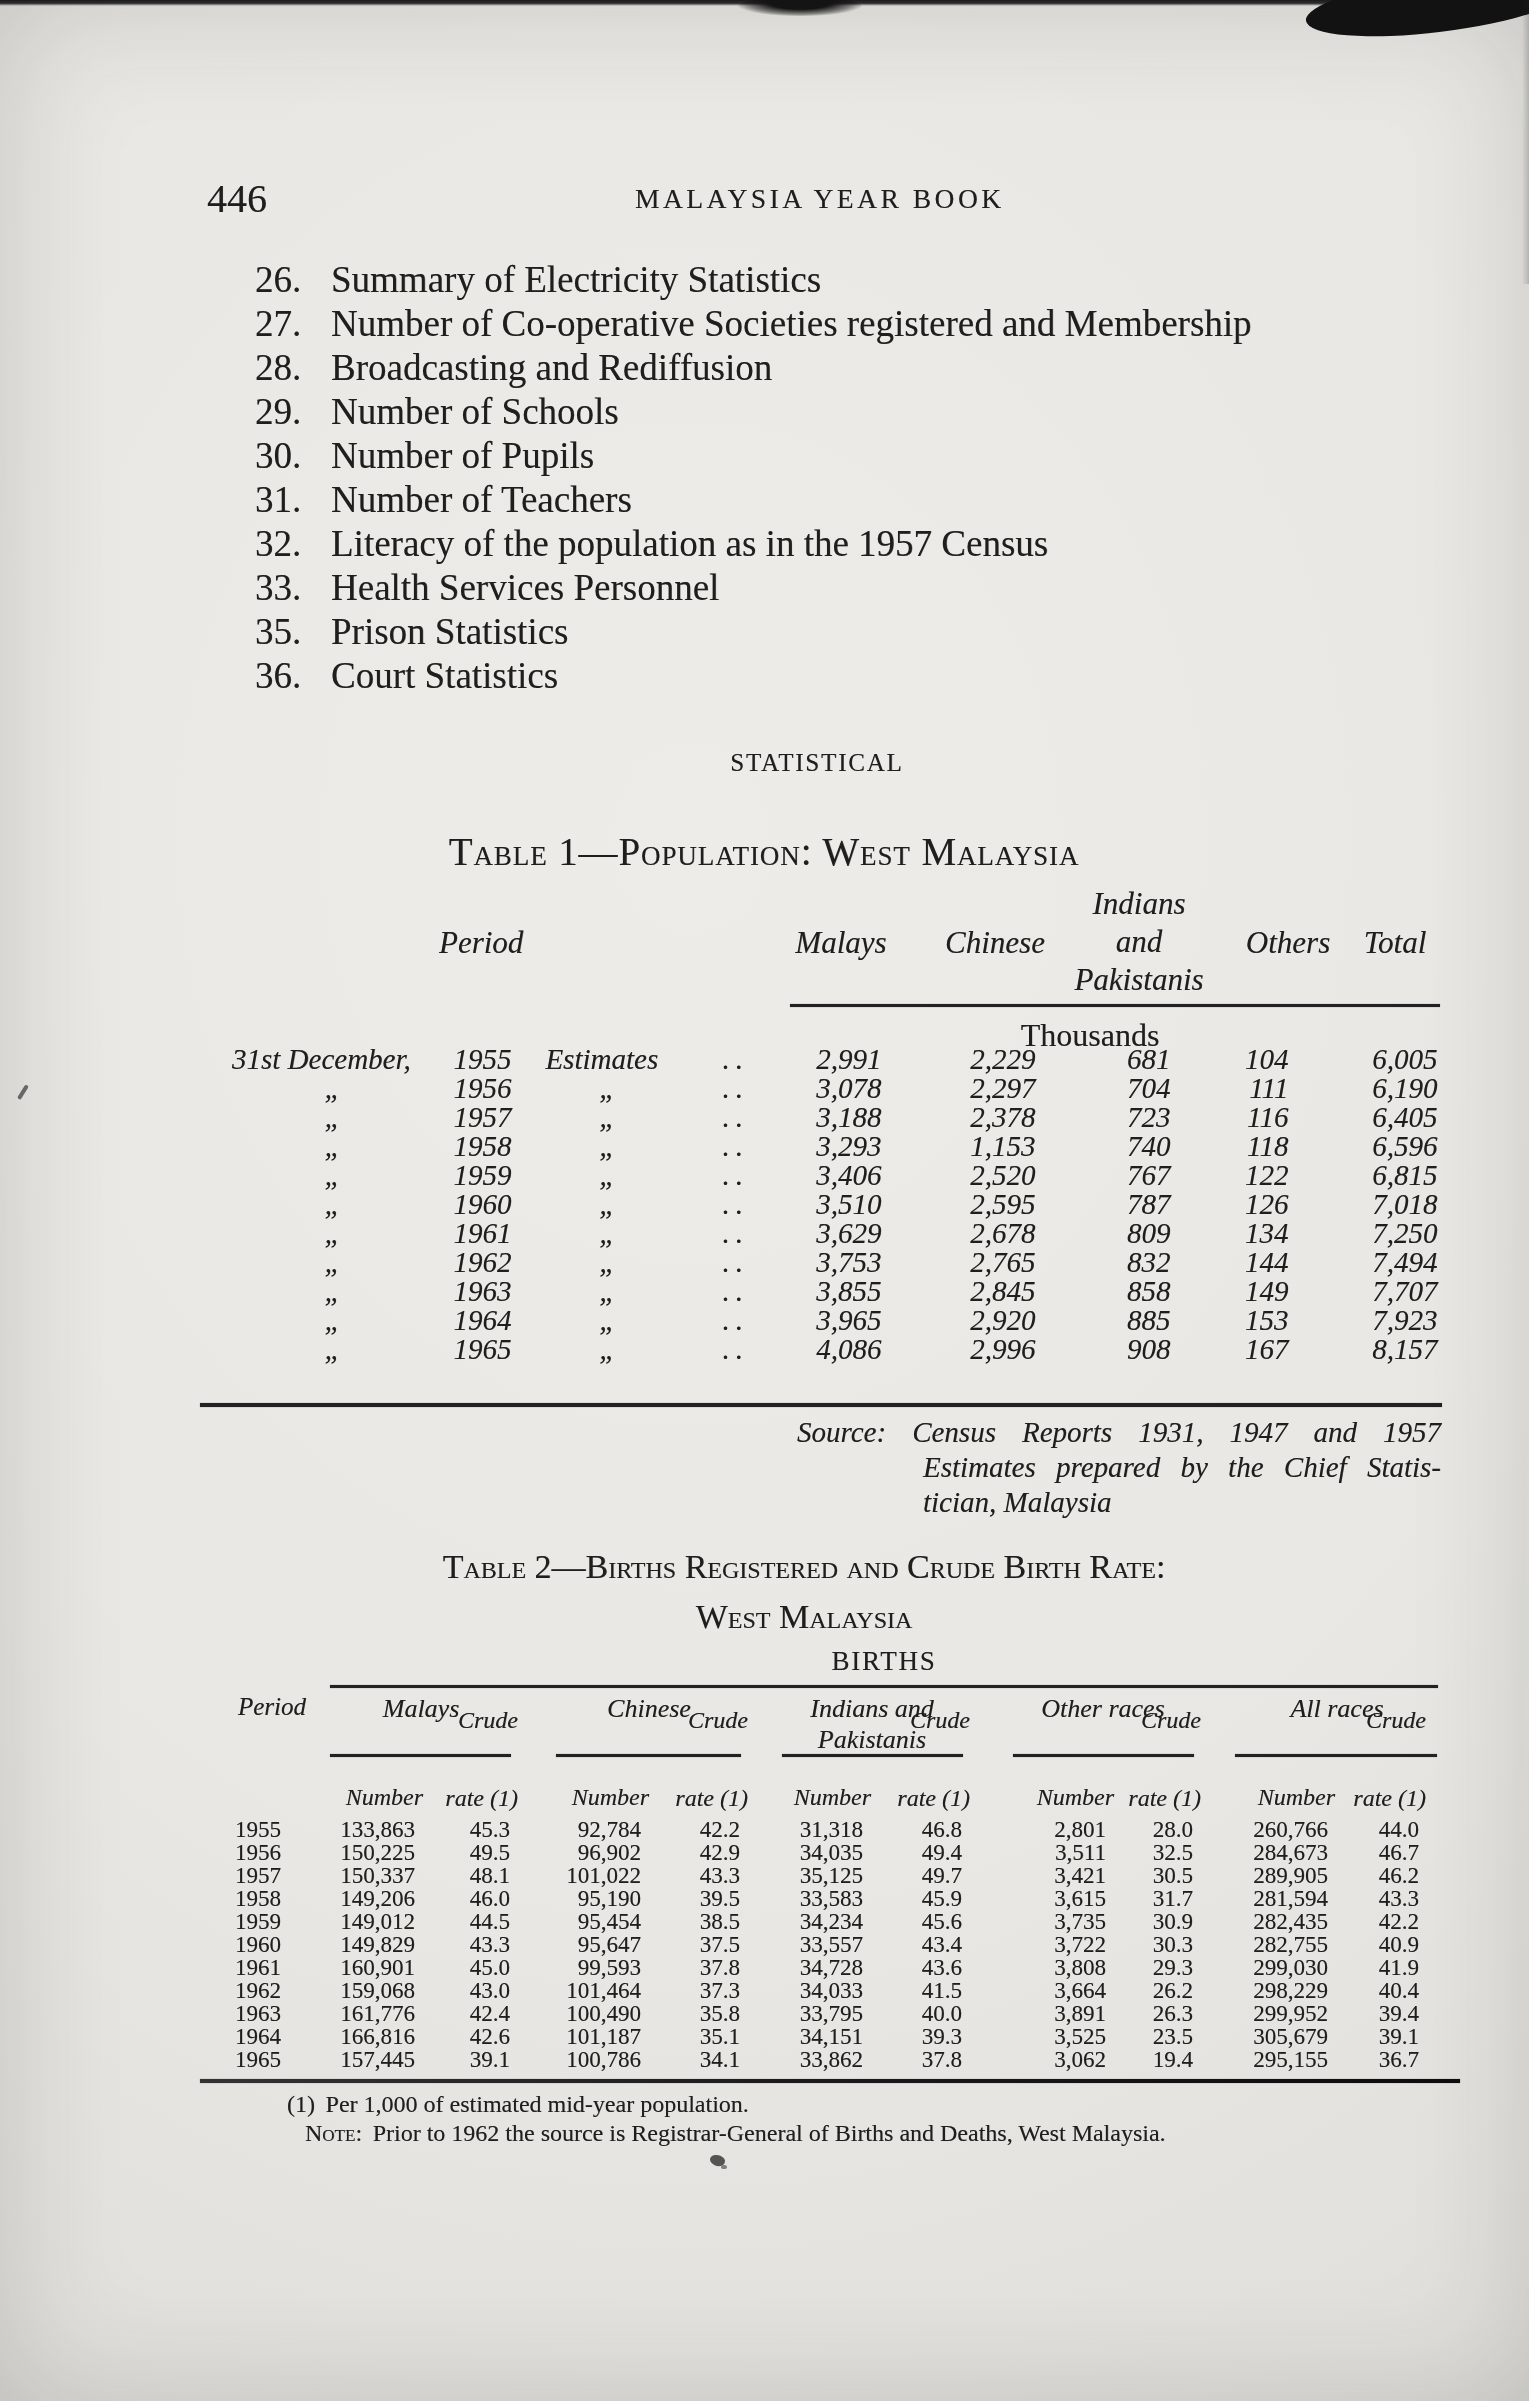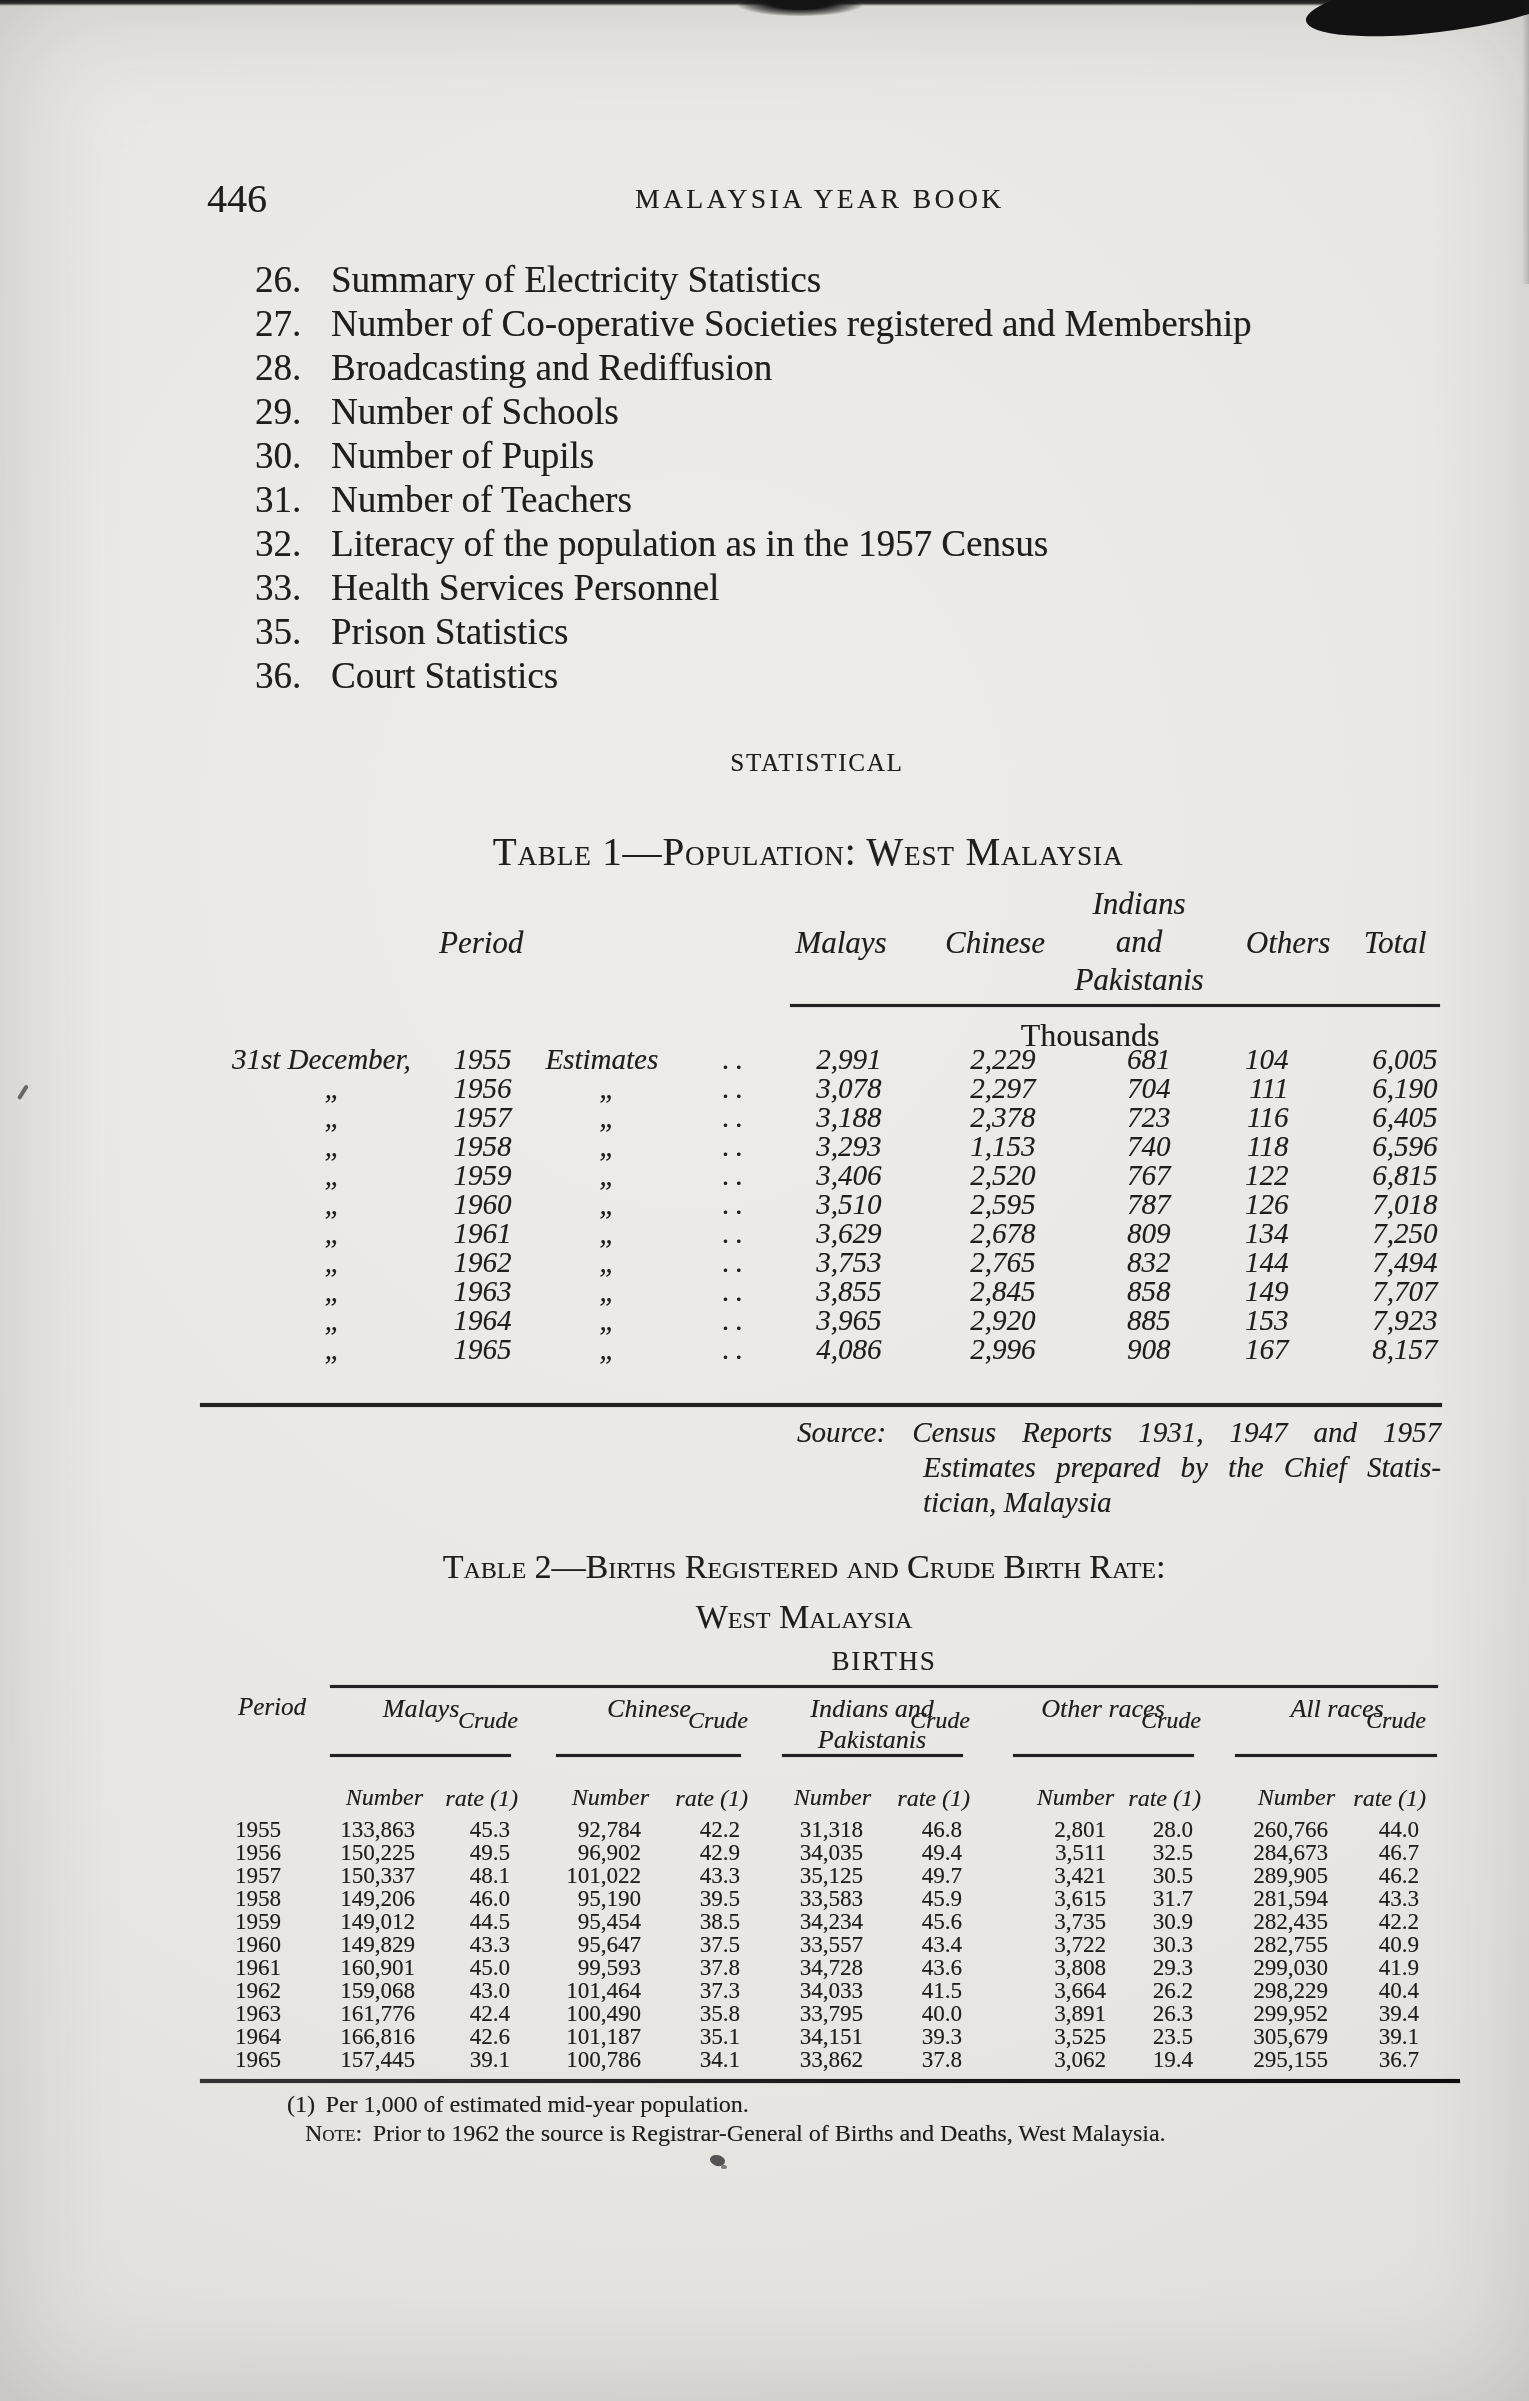--- a/index.html
+++ b/index.html
@@ -38,21 +38,21 @@
   .book-title{left:635px;top:183px;font-size:27.5px;letter-spacing:3.5px;}
 
   
   .toc{left:255px;top:258px;width:1109px;}
   .toc-item{position:static;display:flex;height:44px;font-size:37px;line-height:44px;}
   .toc-num{position:static;width:76px;}
   .toc-label{position:static;}
 
   
   .statistical{left:817px;top:749px;font-size:25px;letter-spacing:1.8px;}
-  .t1-title{left:808px;top:829px;font-size:39px;letter-spacing:0.9px;}
+  .t1-title{left:764px;top:829px;font-size:39px;letter-spacing:0.9px;}
   .t1h{font-size:31px;font-style:italic;top:925px;}
   .t1h-period{left:439px;}
   .t1h-malays{left:841px;}
   .t1h-chinese{left:995px;}
   .t1h-indians{left:1139px;top:885px;text-align:center;line-height:38px;white-space:nowrap;}
   .t1h-others{left:1288px;}
   .t1h-total{left:1395px;}
   .rule{background:#222;box-shadow:0 0 0.9px #333;}
   .t1-header-rule{left:790px;top:1004px;width:650px;height:2.7px;}
   .t1-thousands{left:1090px;top:1017px;font-size:32px;}

